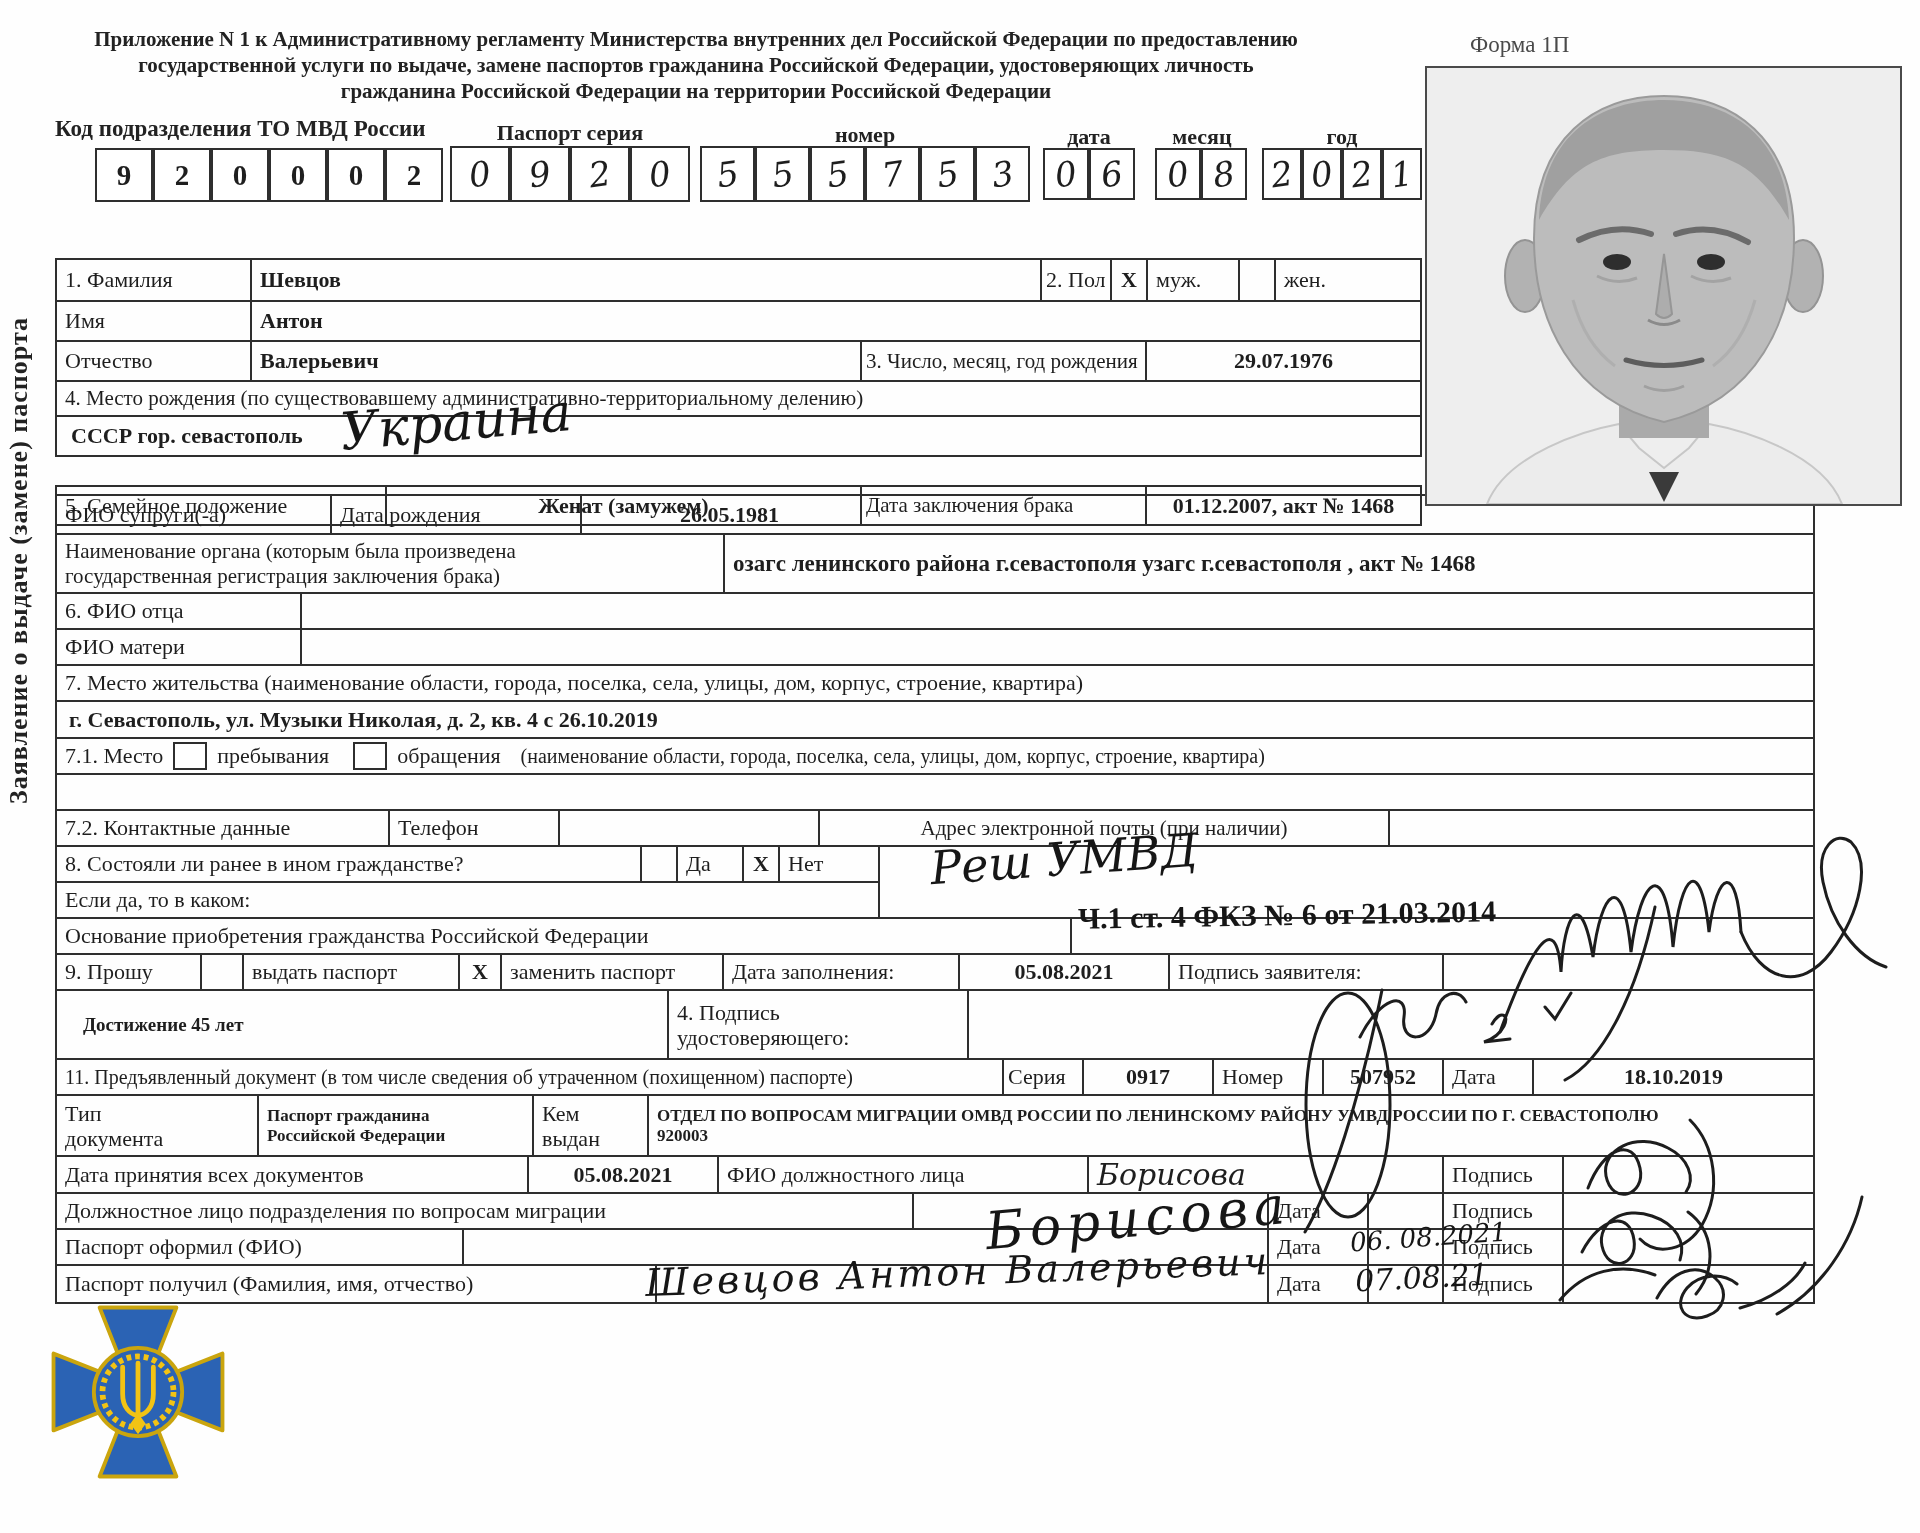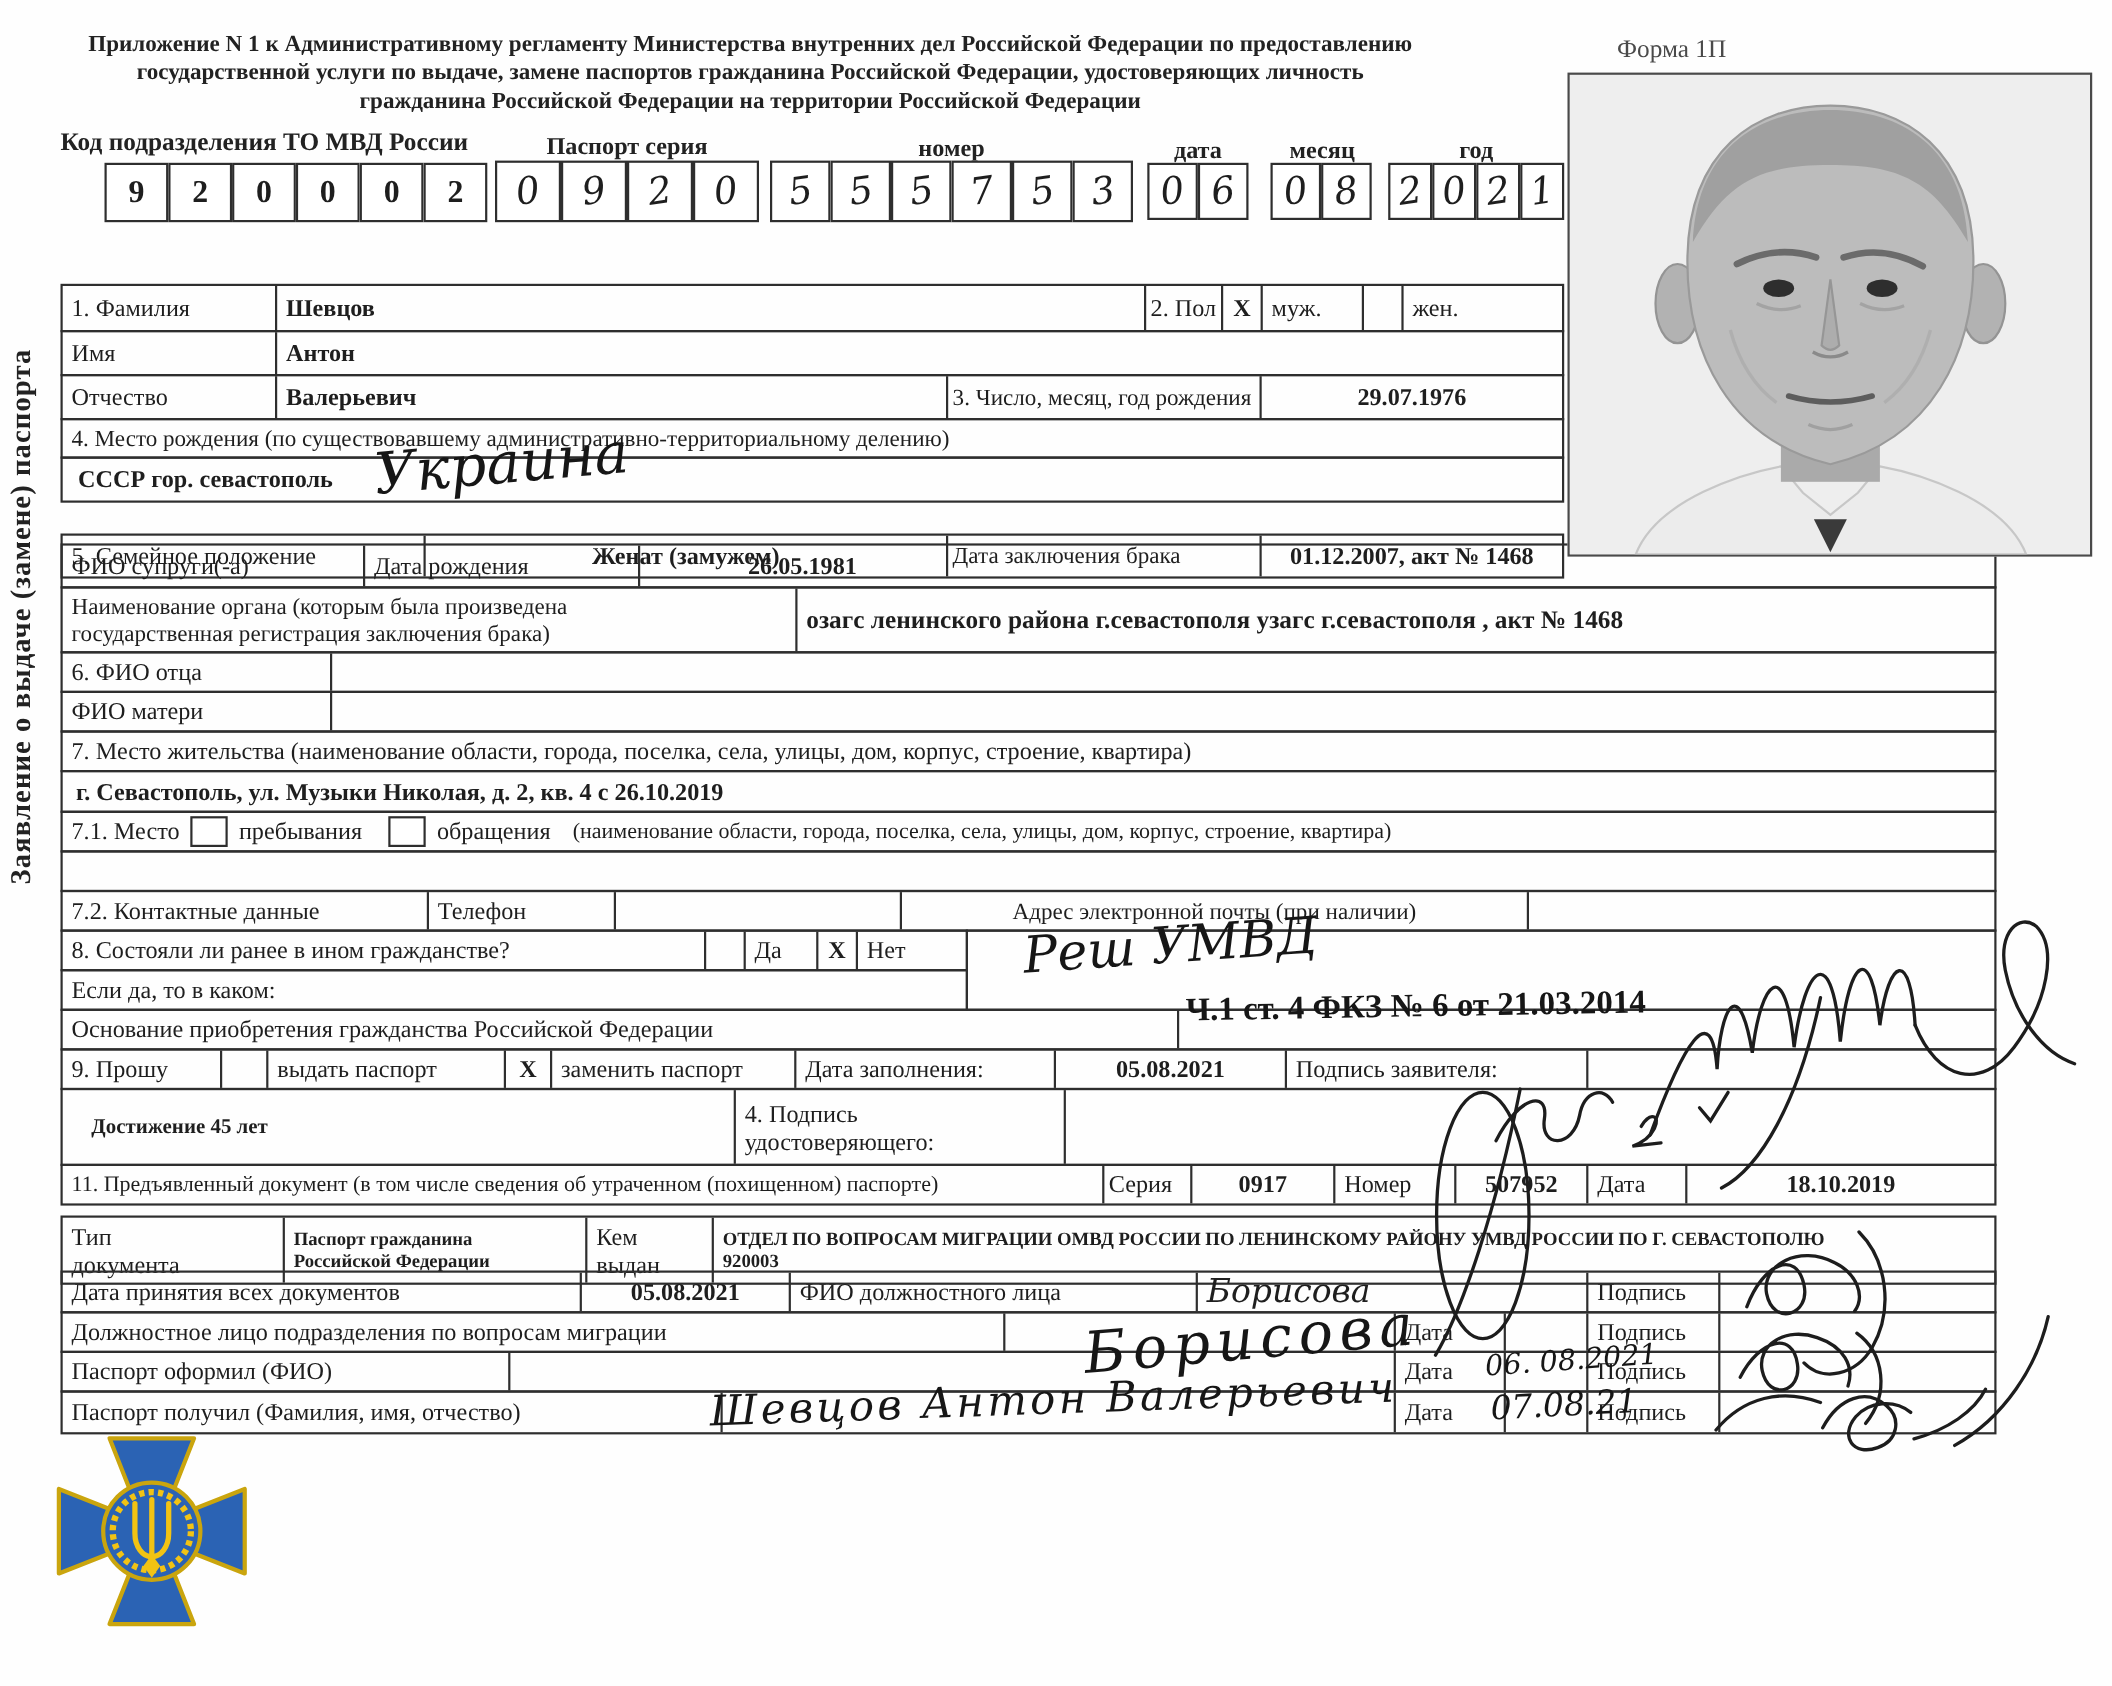--- a/index.html
+++ b/index.html
@@ -1,19 +1,19 @@
 <!DOCTYPE html>
 <html><head>
 <meta charset="utf-8">
 <style>
   html,body { margin:0; padding:0; background:#ffffff; }
   .page { position:relative; width:1920px; height:1533px; background:#fefefe;
           font-family:"Liberation Serif","DejaVu Serif",serif; color:#1e1e1e; overflow:hidden; }
 
-  .hdr { position:absolute; left:32px; top:26px; width:1300px; text-align:center;
+  .hdr { position:absolute; left:46px; top:26px; width:1300px; text-align:center;
          font-weight:bold; font-size:21px; line-height:26px; color:#222; }
 
   .form-code { position:absolute; left:1470px; top:32px; font-size:23px; color:#4a4a4a; }
 
   .side-label { position:absolute; left:4px; top:295px; height:530px; width:36px;
                 writing-mode:vertical-rl; transform:rotate(180deg);
                 font-weight:bold; font-size:26px; letter-spacing:1px; text-align:center; color:#222; }
 
   .lbl { position:absolute; font-size:22px; font-weight:bold; color:#222; white-space:nowrap; }
   .lbl.ctr { text-align:center; }
@@ -271,21 +271,21 @@
   <div class="row" style="left:55px; top:1058px; width:1760px; height:38px;">
     <div class="c t20" style="width:947px;">11. Предъявленный документ (в том числе сведения об утраченном (похищенном) паспорте)</div>
     <div class="c" style="width:80px; padding:0 4px;">Серия</div>
     <div class="c b ctr" style="width:130px;">0917</div>
     <div class="c" style="width:110px;">Номер</div>
     <div class="c b ctr" style="width:120px;">507952</div>
     <div class="c" style="width:90px;">Дата</div>
     <div class="c b ctr" style="width:279px;">18.10.2019</div>
   </div>
 
-  <div class="row" style="left:55px; top:1094px; width:1760px; height:63px;margin-top:11px;">
+  <div class="row" style="left:55px; top:1094px; width:1760px; height:63px;">
     <div class="c col" style="width:202px;">
       <div>Тип</div>
       <div>документа</div>
     </div>
     <div class="c col xs b" style="width:275px; line-height:20px;">
       <div>Паспорт гражданина</div>
       <div>Российской Федерации</div>
     </div>
     <div class="c col" style="width:115px;">
       <div>Кем</div>

